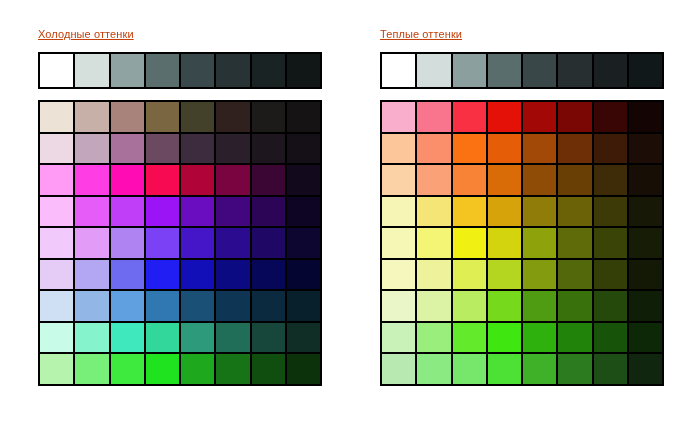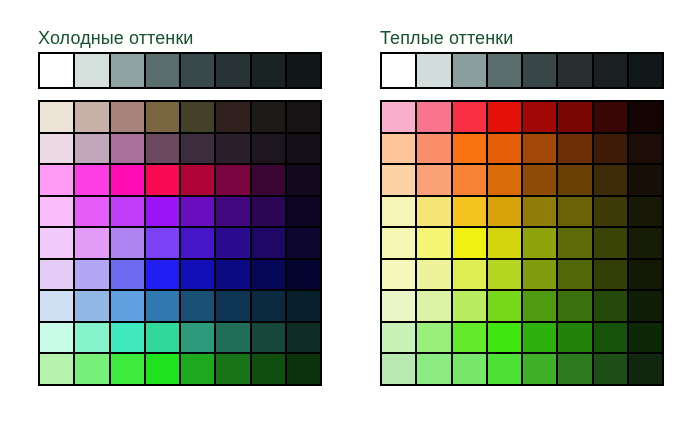--- a/index.html
+++ b/index.html
@@ -18,24 +18,25 @@
     position: absolute;
     top: 0;
   }
   #panel-cool  { left: 36px; }
   #panel-warm  { left: 378px; }
 
   .panel-title {
     position: absolute;
     top: 28px;
     left: 2px;
-    font-size: 18px;
-    color: #14532d;
+    font-size: 11px;
+    color: #c2410c;
     white-space: nowrap;
     letter-spacing: 0.1px;
+    text-decoration: underline;
   }
 
   .swatch-block {
     position: absolute;
     background: #000000;
     box-sizing: border-box;
     display: grid;
     gap: 2px;
     padding: 2px;
   }

